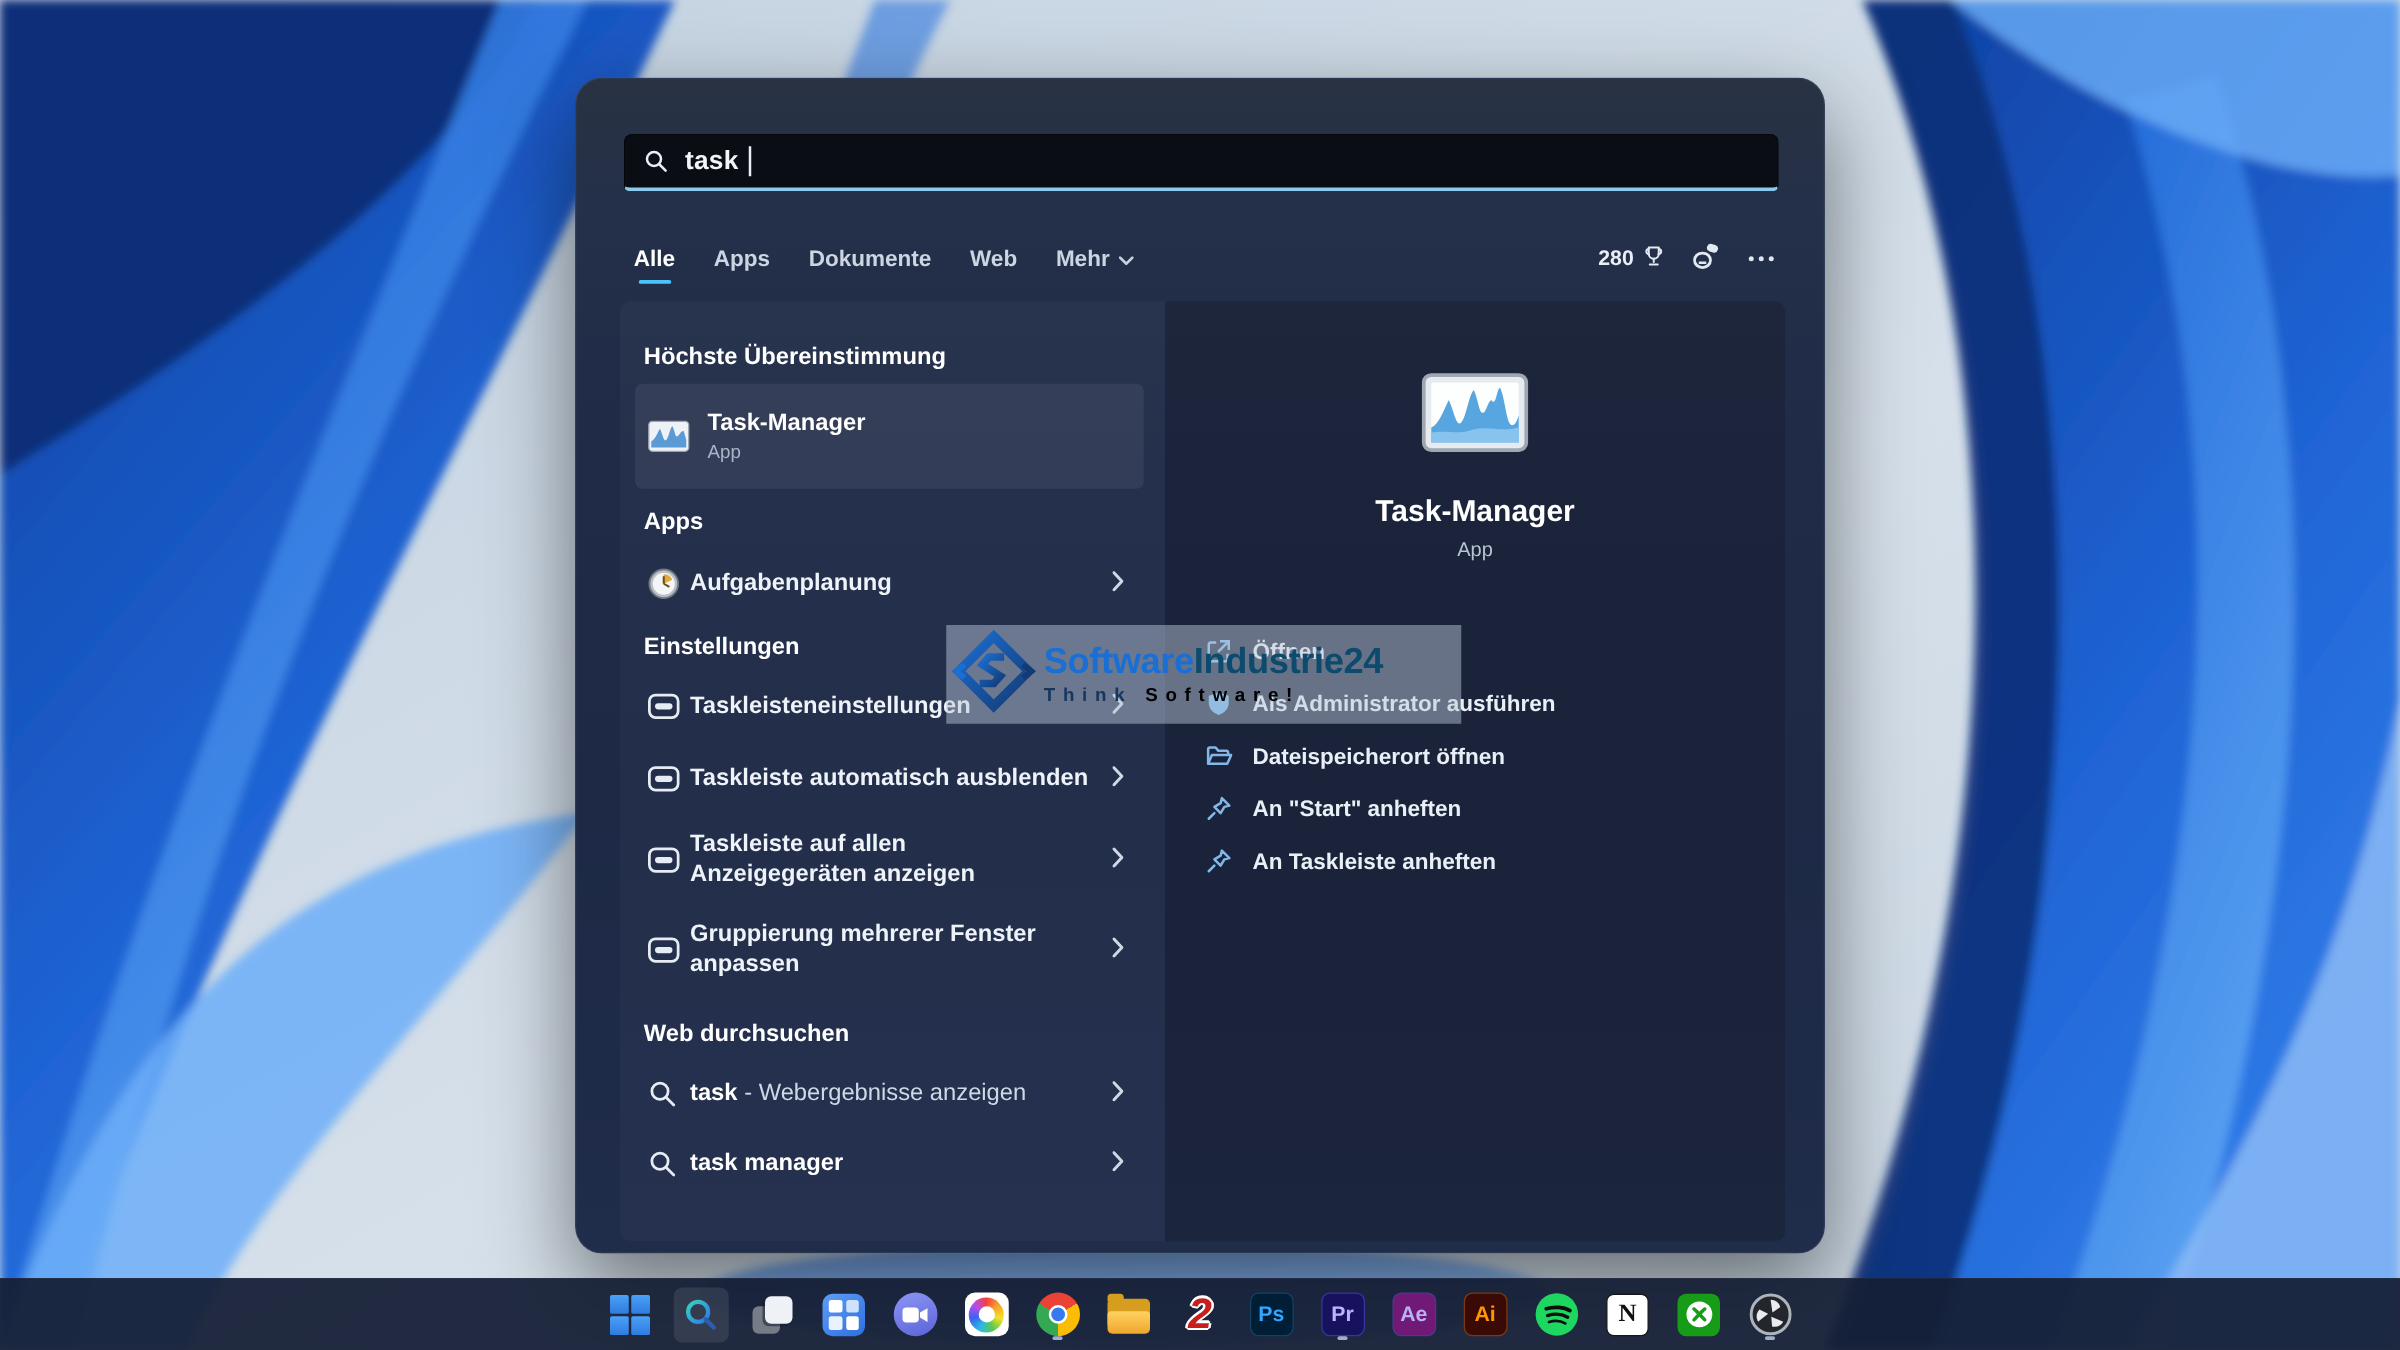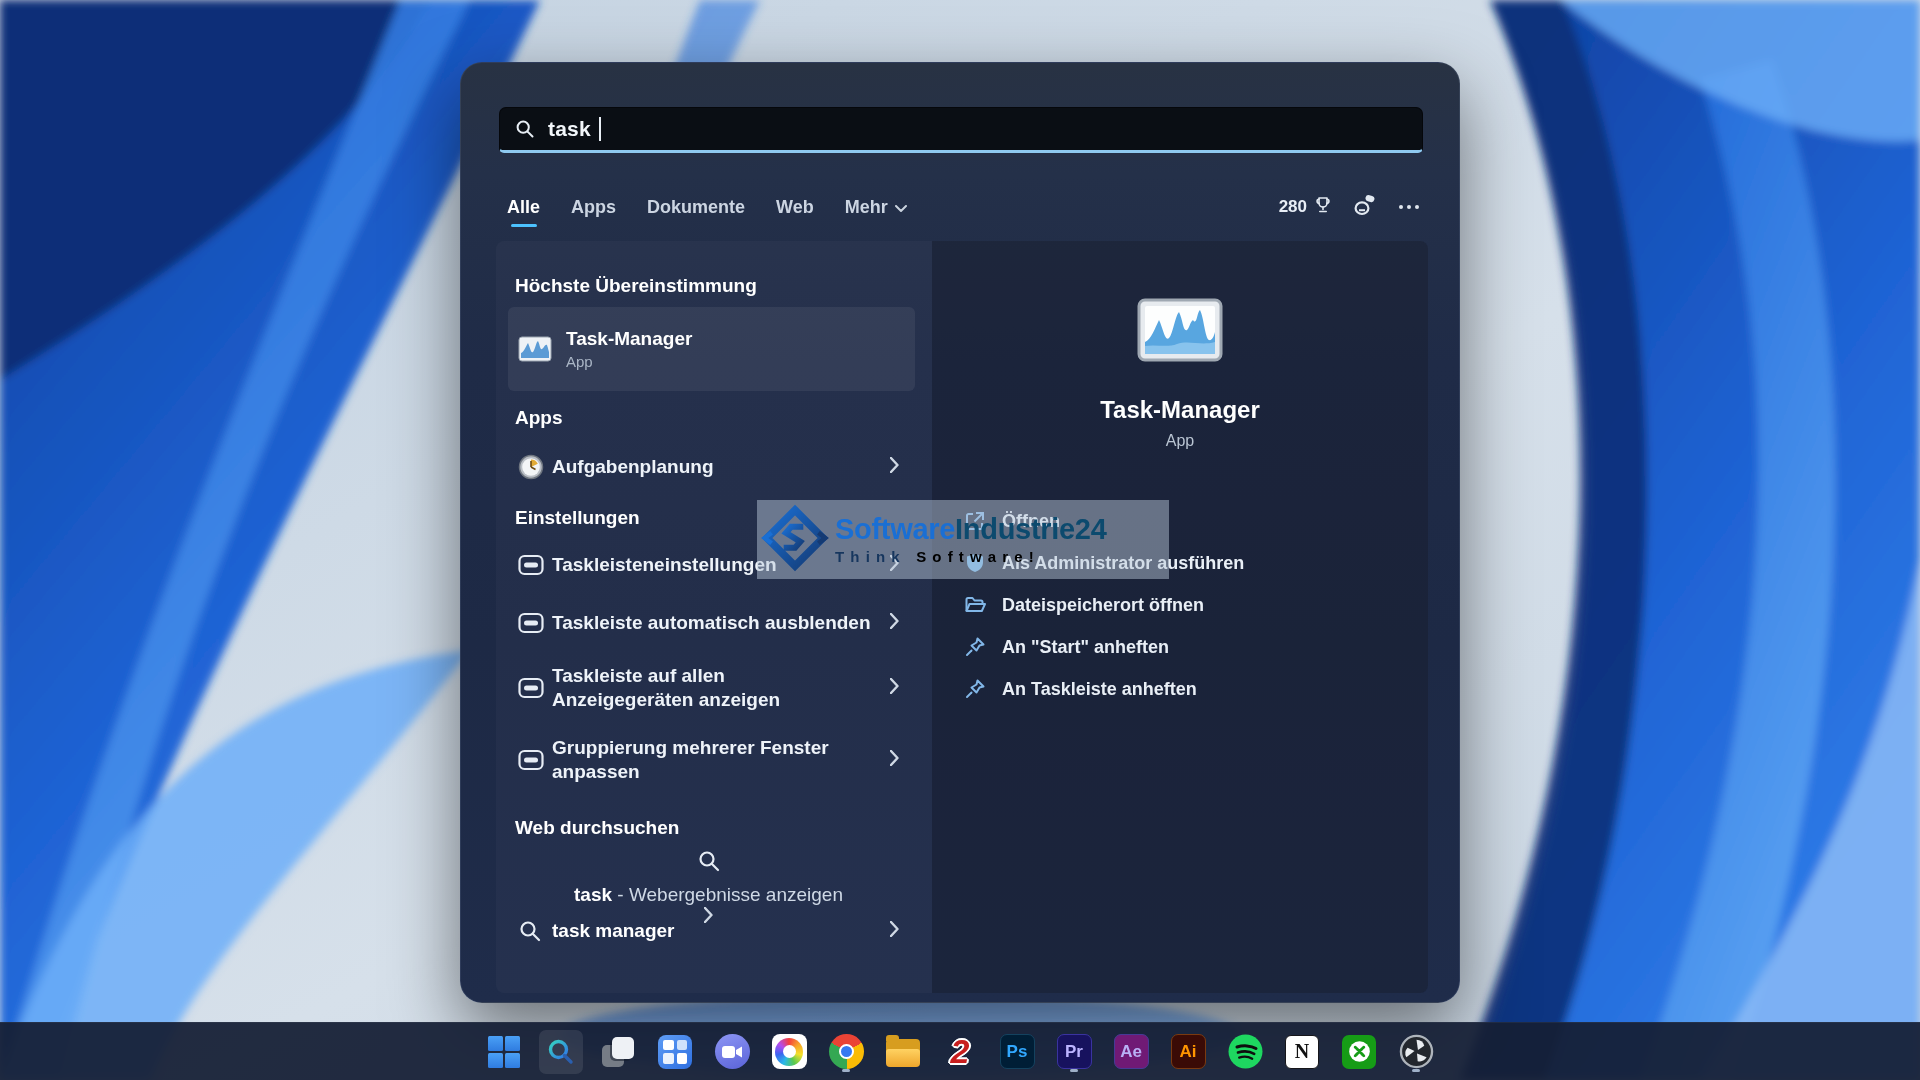--- a/index.html
+++ b/index.html
@@ -46,21 +46,21 @@
   .row{display:flex;align-items:center;width:407px;margin-left:3px;border-radius:6px;
     padding:0 16px 0 10px;height:52px;}
   .row .r-icon{flex:0 0 34px;display:flex;justify-content:flex-start;}
   .row .r-label{color:#eef3f9;font-size:19px;font-weight:600;line-height:1.28;}
   .row .grow{flex:1;}
   .row.selected{background:rgba(255,255,255,0.065);height:84px;}
   .row.two-line{height:66px;}
   .tm-text .t{color:#ffffff;font-size:19px;font-weight:600;}
   .tm-text .s{color:#aab6c6;font-size:15px;margin-top:3px;}
   .mb16{margin-bottom:16px;} .mb12{margin-bottom:12px;} .mb24{margin-bottom:24px;}
-  .gap6{margin-bottom:6px;} .gap4{margin-bottom:4px;flex-direction:column;}
+  .gap6{margin-bottom:6px;} .gap4{margin-bottom:4px;}
   .w235{max-width:245px;} .w285{max-width:285px;}
   .web-label b{font-weight:700;color:#ffffff;}
   .web-label span.sfx{font-weight:500;color:#cfd9e6;}
 
   
   .pv-tile{margin:57px auto 0;width:86px;height:64px;display:block;}
   .pv-title{margin-top:34px;text-align:center;color:#ffffff;font-size:24px;font-weight:600;}
   .pv-sub{margin-top:8px;text-align:center;color:#b9c4d2;font-size:16px;}
   .pv-actions{margin-top:50px;display:flex;flex-direction:column;}
   .pv-action{display:flex;align-items:center;height:42px;padding-left:32px;gap:16px;}

